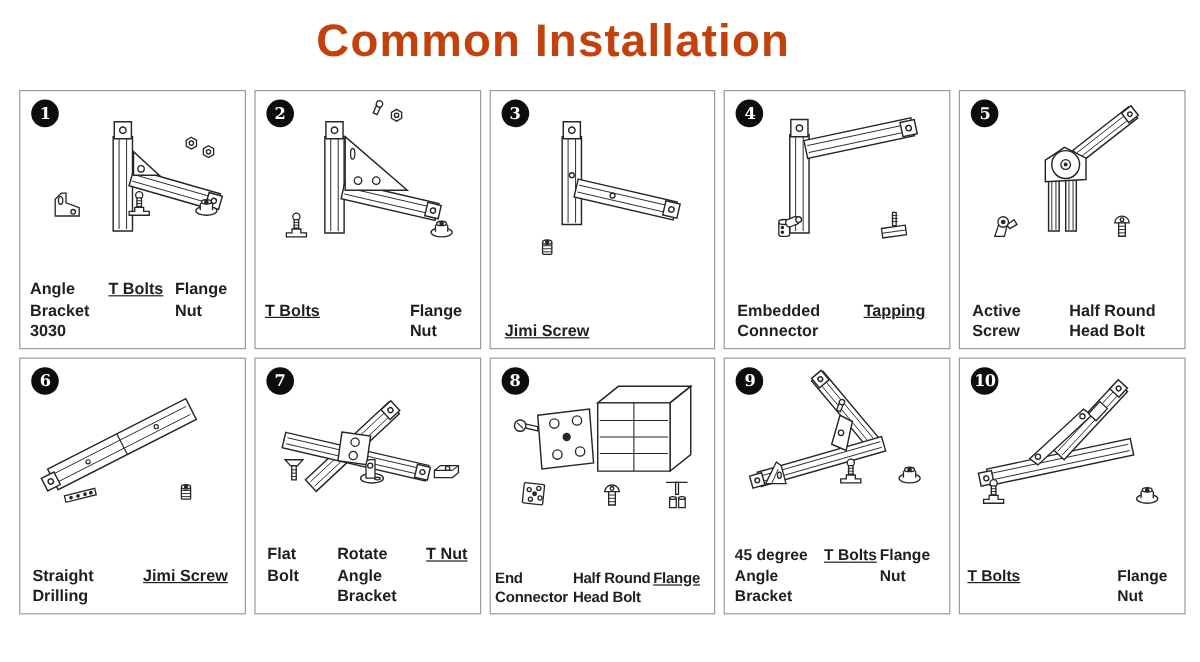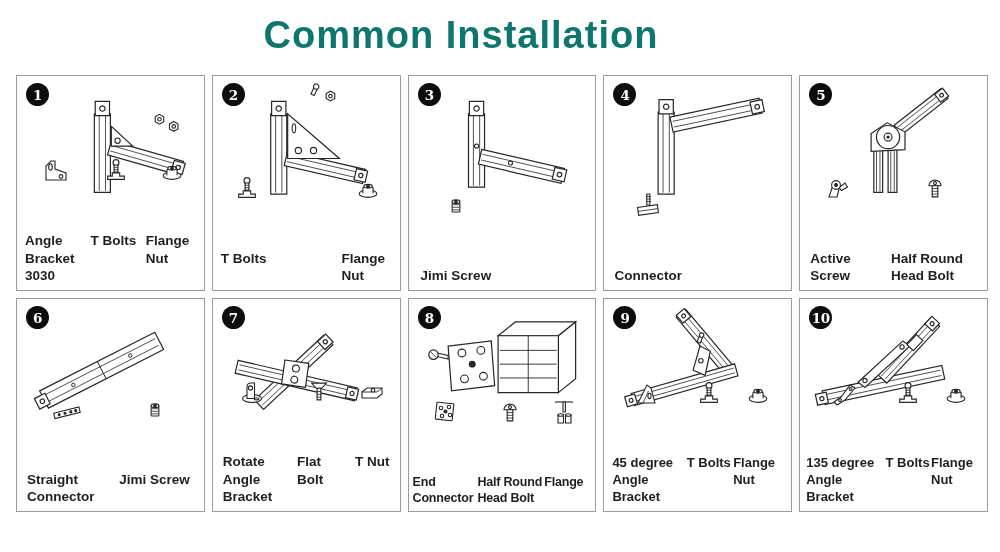--- a/index.html
+++ b/index.html
@@ -1,33 +1,33 @@
 <!DOCTYPE html>
 <html><head>
 <meta charset="utf-8">
 <style>
   html,body{margin:0;padding:0;background:#fff;}
   body{width:1000px;height:552px;overflow:hidden;font-family:"Liberation Sans",sans-serif;}
   .title{box-sizing:border-box;width:1000px;padding:14px 78px 0 0;height:75px;text-align:center;
-         font-size:38px;font-weight:700;letter-spacing:1px;color:#0f766e;}
+         font-size:38px;font-weight:700;letter-spacing:1px;color:#c2410c;}
   .grid{box-sizing:border-box;width:1000px;padding:0 12px 0 16px;display:grid;
         grid-template-columns:repeat(5,1fr);grid-template-rows:216px 214px;gap:7px;}
   .panel{position:relative;background:#fff;border:1px solid #9b9b9b;}
   .badge{position:absolute;top:7px;left:9px;width:23px;height:23px;border-radius:50%;
          background:#0d0d0d;color:#fff;display:flex;align-items:center;justify-content:center;
          font:700 13.5px "DejaVu Serif",serif;z-index:2;letter-spacing:-0.5px;}
   .assembly{position:absolute;top:4px;left:4px;right:4px;height:116px;}
   .row2 .assembly{height:112px;}
   .assembly svg{width:100%;height:100%;display:block;}
   .parts{position:absolute;left:8px;right:6px;bottom:5px;display:flex;
          justify-content:space-between;align-items:flex-start;}
   .part{display:flex;flex-direction:column;gap:48px;}
   .part-icon{height:34px;display:flex;align-items:flex-end;justify-content:center;}
   .part-label{font-weight:700;font-size:13.5px;line-height:1.3;color:#1f1f1f;}
-  .nowrap .part-label{white-space:nowrap;}
+  .nowrap .part-label{white-space:nowrap;text-decoration:underline;}
   .tight .part-label{font-size:12.5px;letter-spacing:-0.2px;}
   .snug .part-label{font-size:13px;}
   svg *{vector-effect:non-scaling-stroke;}
 </style>
 </head>
 <body>
 
 <svg width="0" height="0" style="position:absolute" aria-hidden="true">
   <defs>
     <g id="bar" stroke="#262626" fill="#fff" stroke-width="1.2">
@@ -289,27 +289,35 @@
       </div>
     <div class="assembly">
       <svg viewBox="0 0 186 130" preserveAspectRatio="xMidYMid meet">
         <use href="#bar" transform="translate(58,128) rotate(-90) scale(0.92,1)"></use>
         <use href="#cap" transform="translate(58,30)"></use>
         <use href="#bar" transform="translate(64,50) rotate(-12) scale(1.02,0.95)"></use>
         <use href="#cap" transform="translate(160,30) rotate(-12) scale(0.85)"></use>
       </svg>
     </div>
     <div class="parts" style="left:10px;right:20px">
+      <div class="part" style="width:86px">
+        <div class="part-icon">
+            <svg width="30" height="28" viewBox="0 0 28 28">
+              <use href="#i-embedded"></use>
+            </svg>
+          </div>
+        <div class="part-label">Embedded Connector</div>
+      </div>
       <div class="part nowrap">
         <div class="part-icon">
             <svg width="30" height="28" viewBox="0 0 28 28">
               <use href="#i-drilling"></use>
             </svg>
           </div>
-        <div class="part-label">Connector</div>
+        <div class="part-label">Tapping</div>
       </div>
     </div>
   </section>
 
   <section class="panel">
     <div class="badge">
         <span>5</span>
       </div>
     <div class="assembly">
       <svg viewBox="0 0 186 130" preserveAspectRatio="xMidYMid meet">
@@ -356,21 +364,21 @@
         <circle cx="116" cy="61" r="2" fill="#fff" stroke="#262626" stroke-width="1"></circle>
       </svg>
     </div>
     <div class="parts" style="left:10px;right:14px">
       <div class="part" style="width:80px">
         <div class="part-icon">
             <svg width="34" height="28" viewBox="0 0 28 28">
               <use href="#i-straightconn"></use>
             </svg>
           </div>
-        <div class="part-label">Straight Connector</div>
+        <div class="part-label">Straight Drilling</div>
       </div>
       <div class="part nowrap">
         <div class="part-icon">
             <svg width="24" height="26" viewBox="0 0 28 28">
               <use href="#i-jimiscrew"></use>
             </svg>
           </div>
         <div class="part-label">Jimi Screw</div>
       </div>
     </div>
@@ -387,35 +395,35 @@
         <use href="#bar" transform="translate(12,74) rotate(13) scale(1.42,0.85)"></use>
         <use href="#cap" transform="translate(146,105) rotate(13) scale(0.8)"></use>
         <g transform="rotate(8 80 82)">
           <rect x="66" y="68" width="28" height="28" fill="#fff" stroke="#262626" stroke-width="1.2"></rect>
           <circle cx="80" cy="76" r="4" fill="#fff" stroke="#262626" stroke-width="1.1"></circle>
           <circle cx="80" cy="89" r="4" fill="#fff" stroke="#262626" stroke-width="1.1"></circle>
         </g>
       </svg>
     </div>
     <div class="parts" style="left:10px;right:10px">
+      <div class="part" style="width:44px">
+        <div class="part-icon">
+            <svg width="26" height="27" viewBox="0 0 28 28">
+              <use href="#i-flatbolt"></use>
+            </svg>
+          </div>
+        <div class="part-label">Flat Bolt</div>
+      </div>
       <div class="part" style="width:60px">
         <div class="part-icon">
             <svg width="28" height="28" viewBox="0 0 28 28">
               <use href="#i-rotatebracket"></use>
             </svg>
           </div>
         <div class="part-label">Rotate Angle Bracket</div>
-      </div>
-      <div class="part" style="width:44px">
-        <div class="part-icon">
-            <svg width="26" height="27" viewBox="0 0 28 28">
-              <use href="#i-flatbolt"></use>
-            </svg>
-          </div>
-        <div class="part-label">Flat Bolt</div>
       </div>
       <div class="part nowrap">
         <div class="part-icon">
             <svg width="30" height="28" viewBox="0 0 28 28">
               <use href="#i-tnut"></use>
             </svg>
           </div>
         <div class="part-label">T Nut</div>
       </div>
     </div>
@@ -531,28 +539,20 @@
         <use href="#cap" transform="translate(138,24) rotate(-47) scale(0.75)"></use>
         <polygon points="52,92 104,44 112,50 60,98" fill="#fff" stroke="#262626" stroke-width="1.2"></polygon>
         <circle cx="60" cy="90" r="2.5" fill="#fff" stroke="#262626" stroke-width="1.1"></circle>
         <circle cx="103" cy="51" r="2.5" fill="#fff" stroke="#262626" stroke-width="1.1"></circle>
         <g transform="rotate(-47 118 46)">
             <rect x="110" y="41" width="16" height="10" fill="#fff" stroke="#262626" stroke-width="1.1"></rect>
           </g>
       </svg>
     </div>
     <div class="parts" style="left:6px;right:6px">
-      <div class="part" style="width:78px">
-        <div class="part-icon">
-            <svg width="28" height="28" viewBox="0 0 28 28">
-              <use href="#i-135bracket"></use>
-            </svg>
-          </div>
-        <div class="part-label">135 degree Angle Bracket</div>
-      </div>
       <div class="part nowrap">
         <div class="part-icon">
             <svg width="26" height="26" viewBox="0 0 28 28">
               <use href="#i-tbolt"></use>
             </svg>
           </div>
         <div class="part-label">T Bolts</div>
       </div>
       <div class="part" style="width:50px">
         <div class="part-icon">

